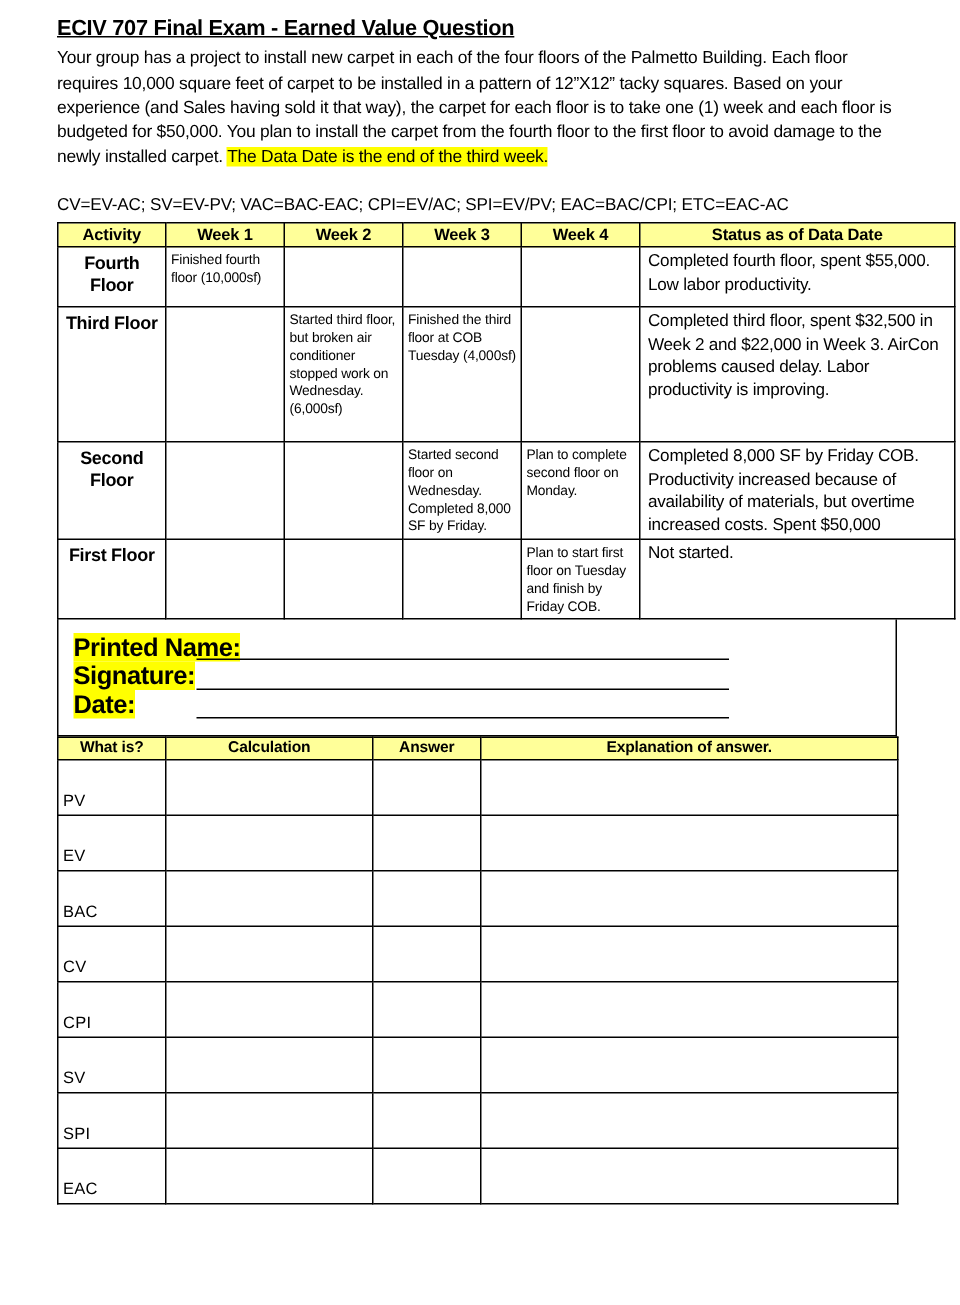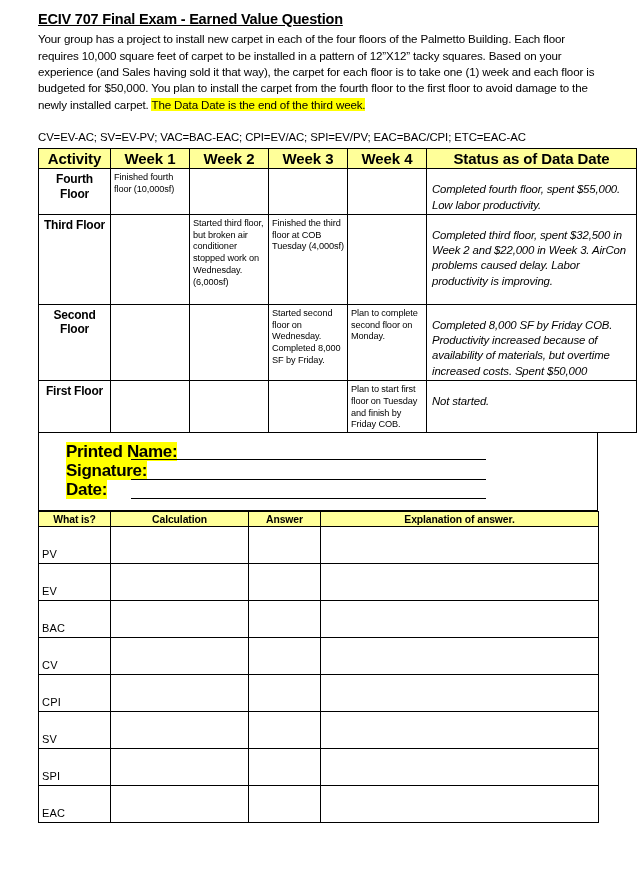--- a/index.html
+++ b/index.html
@@ -78,21 +78,21 @@
     border: 1px solid #000000;
     vertical-align: top;
     padding: 1px 3px;
   }
   .status-table {
     margin-top: 2px;
   }
   .status-table thead th {
     background: #FFFF99;
     text-align: center;
-    font-size: 15px;
+    font-size: 11px;
     font-weight: bold;
     padding: 1px 2px;
     vertical-align: middle;
     height: 13px;
     letter-spacing: -0.1px;
   }
   .status-table td.activity {
     text-align: center;
     font-weight: bold;
     font-size: 12px;
@@ -103,44 +103,43 @@
   }
   .status-table td.week {
     font-size: 9.2px;
     line-height: 1.28;
     padding-top: 3px;
     letter-spacing: -0.1px;
   }
   .status-table td.status {
     font-size: 11.4px;
     line-height: 1.34;
-    padding-top: 13px;
+    padding-top: 2px;
     padding-left: 5px;
     letter-spacing: -0.15px;
-    font-style: italic;
   }
 
   
   col.c-activity { width: 72px; }
   col.c-week     { width: 79px; }
   col.c-status   { width: 210px; }
 
   
   .sig-block {
     width: 560px;
     border: 1px solid #000000;
     border-top: none;
     box-sizing: border-box;
     height: 78px;
     position: relative;
     padding: 0;
   }
   .sig-row {
     position: absolute;
-    left: 27px;
+    left: 10px;
     height: 19px;
     display: flex;
     align-items: center;
   }
   .sig-label {
     font-size: 17px;
     font-weight: bold;
     background: #FFFF00;
     line-height: 1.12;
     letter-spacing: -0.3px;

